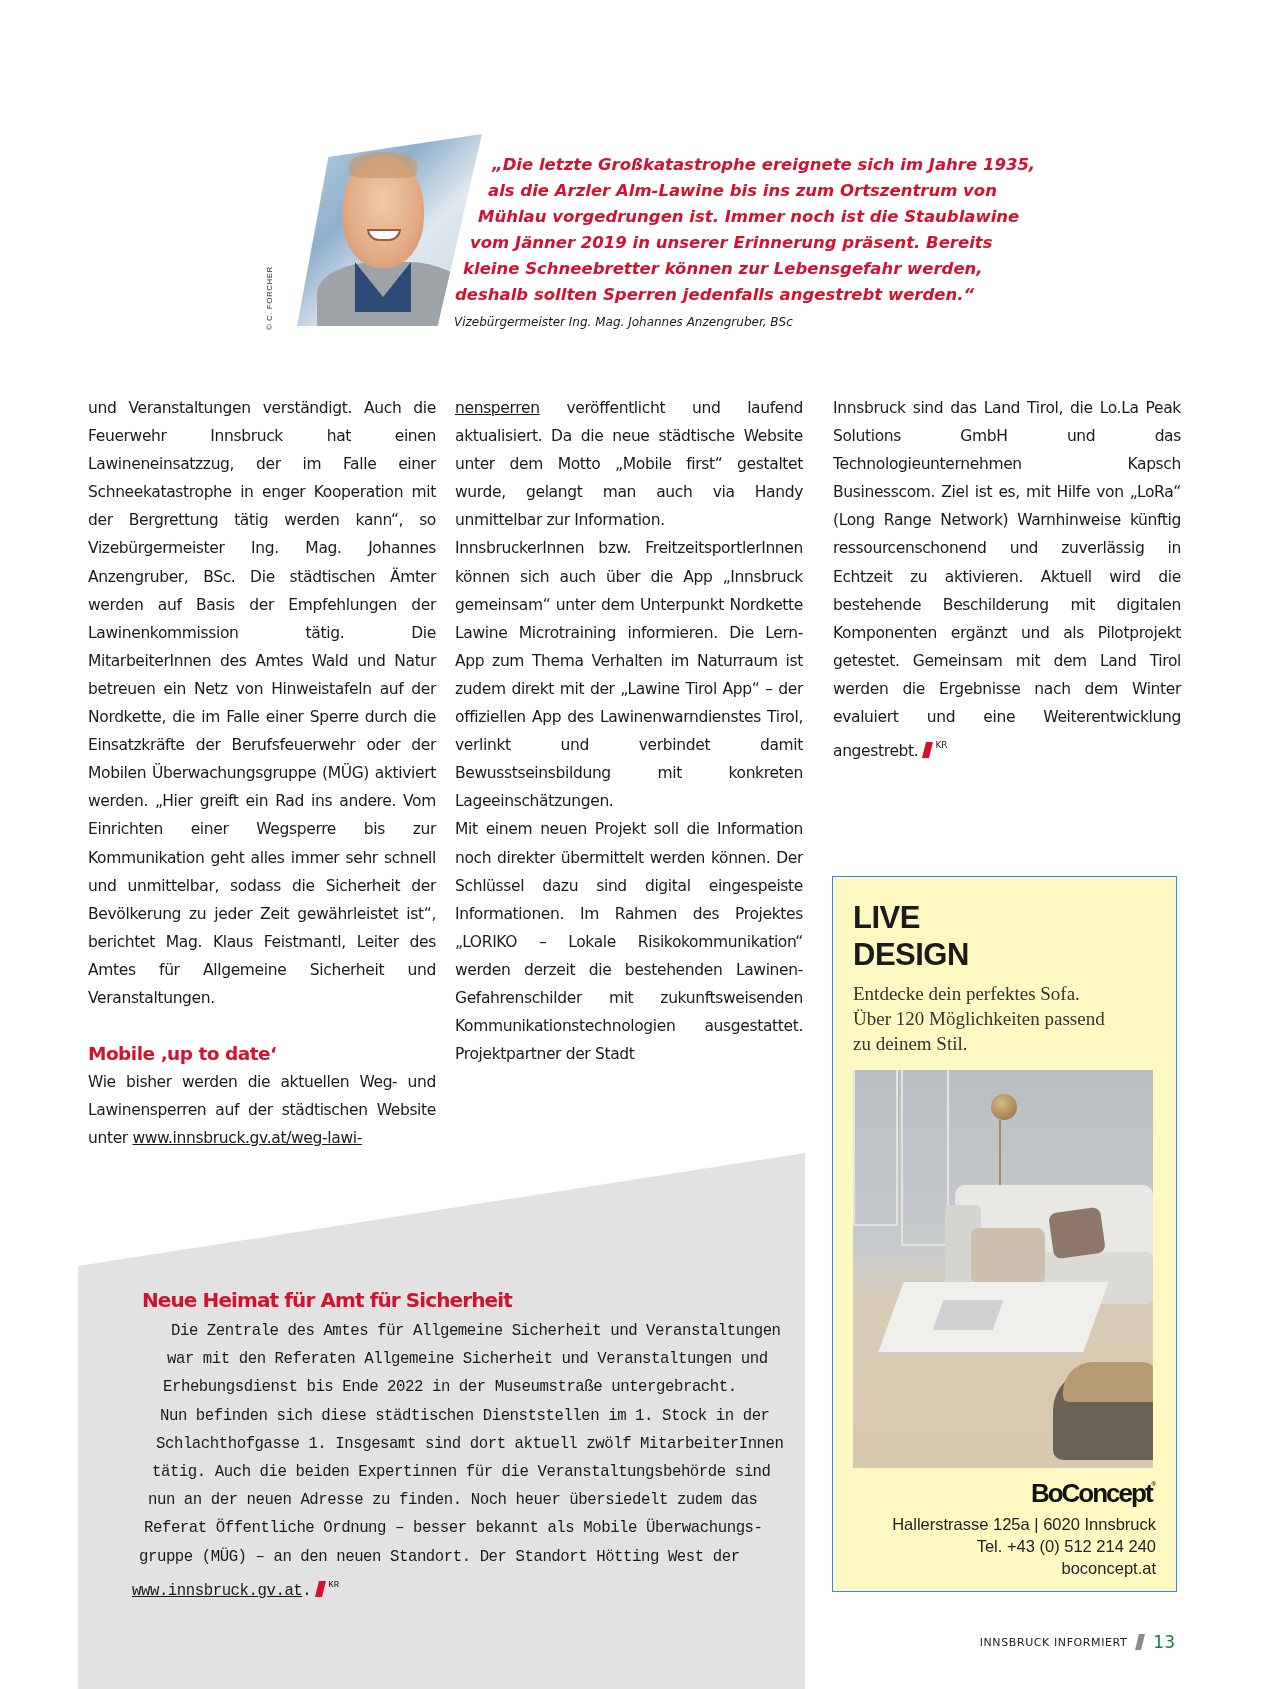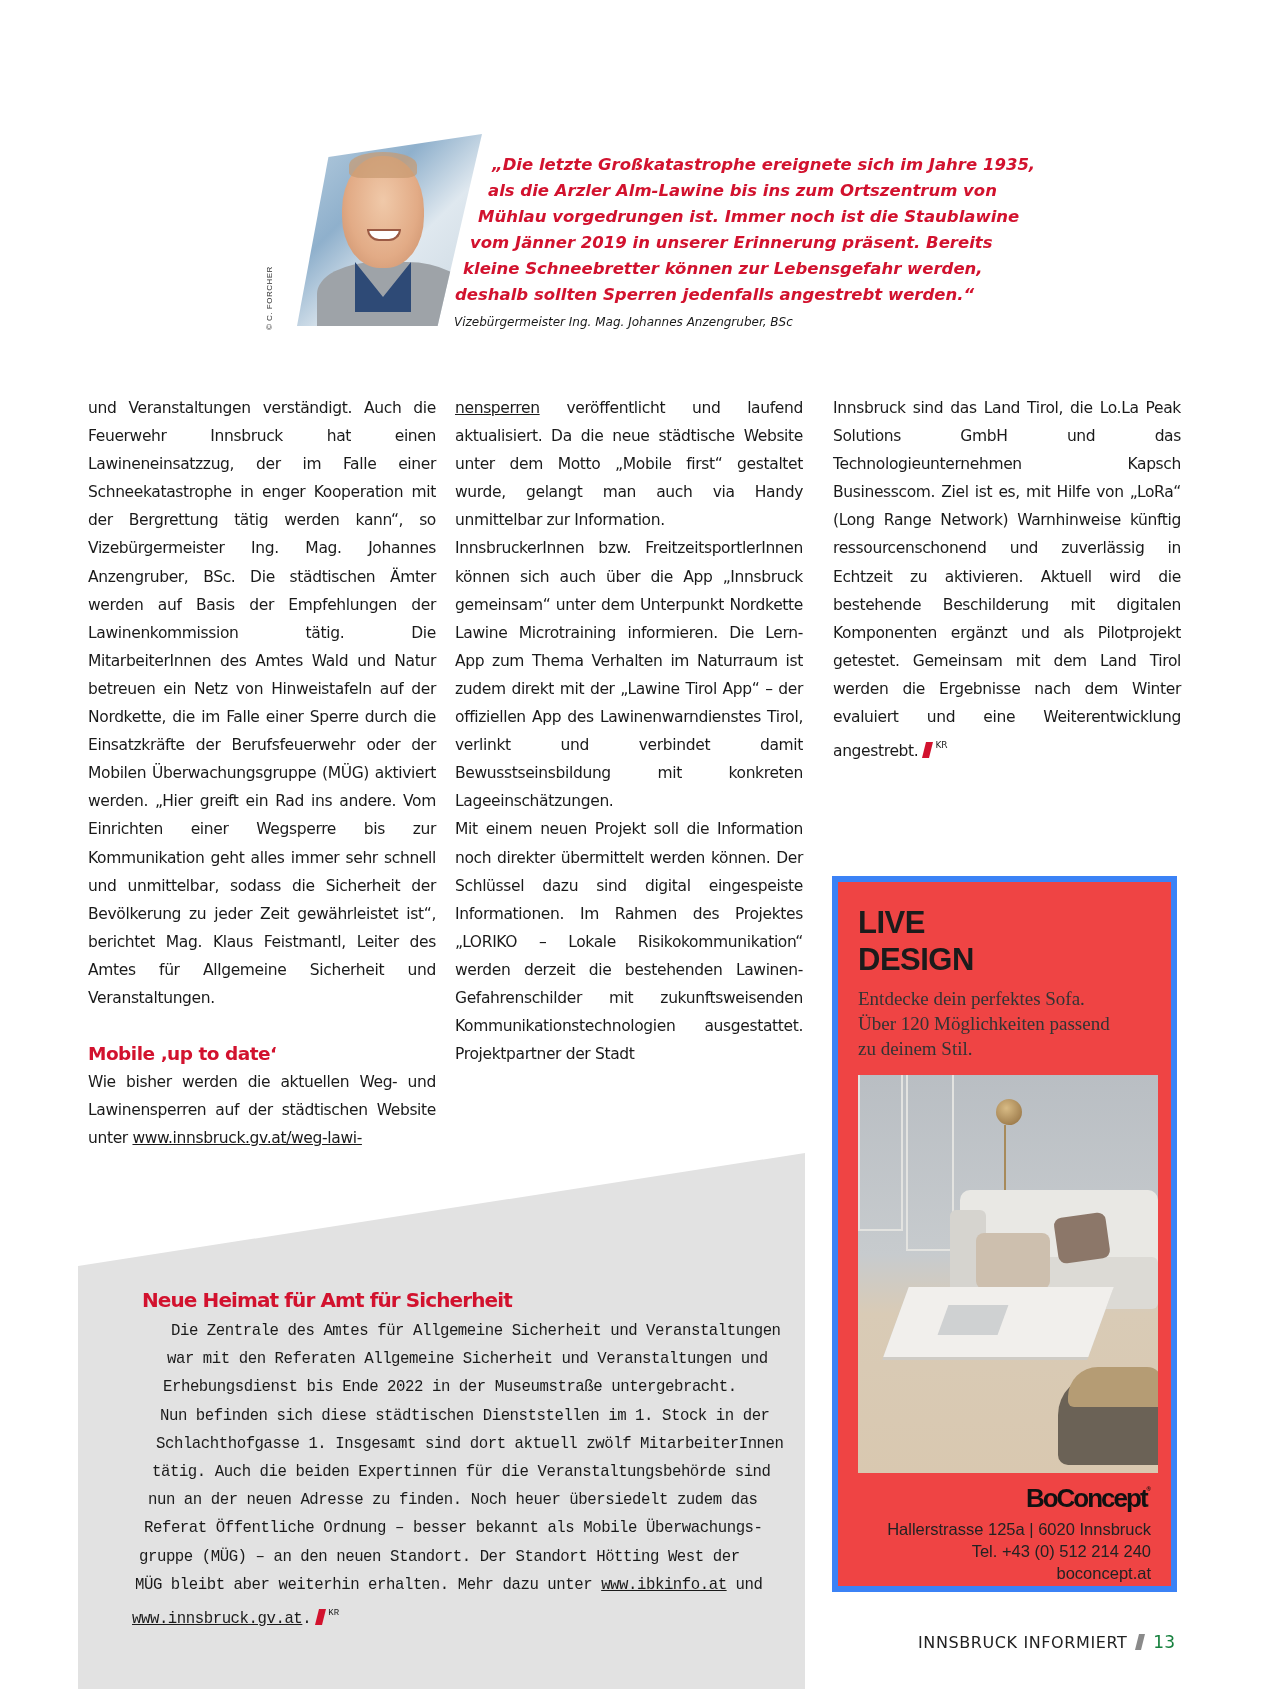--- a/index.html
+++ b/index.html
@@ -87,21 +87,21 @@
     font-family: Liberation Mono, monospace; font-size: 15.7px; line-height: 28.2px; color: #1a1a1a;
     letter-spacing: -0.45px;
     padding-left: 34px;
   }
   .info-lines .il { position: relative; display: block; white-space: nowrap; }
   .info-lines a { color: #1a1a1a; text-decoration: underline; }
 
   
   .ad {
     position: absolute; left: 832px; top: 876px; width: 345px; height: 716px;
-    border: 6px solid #3b82f6; background: #ef4444;
+    border: 1px solid #3b82f6; background: #fef9c3;
   }
   .ad-headline {
     position: absolute; left: 20px; top: 22px;
     font-family: "Liberation Sans", sans-serif; font-weight: bold; font-size: 31px; line-height: 37px;
     color: #1b1b1b; letter-spacing: -0.5px;
   }
   .ad-headline span { display: block; }
   .ad-copy {
     position: absolute; left: 20px; top: 104px; width: 310px;
     font-family: "Liberation Serif", serif; font-size: 19px; line-height: 25px; color: #333;
@@ -132,21 +132,21 @@
   .ad-contact {
     position: absolute; right: 20px; top: 636px; text-align: right;
     font-family: "Liberation Sans", sans-serif; font-size: 16.5px; line-height: 22px; color: #222;
   }
   .ad-contact span { display: block; white-space: nowrap; }
 
   
   .footer {
     position: absolute; right: 95px; top: 1632px; display: flex; align-items: center; gap: 10px;
   }
-  .footer-name { font-family: "DejaVu Sans", sans-serif; font-size: 16px; letter-spacing: .6px; color: #222; }
+  .footer-name { font-family: "DejaVu Sans", sans-serif; font-size: 11px; letter-spacing: .6px; color: #222; }
   .footer-slash { width: 6px; height: 16px; background: #8a8a8a; transform: skewX(-14deg); }
   .footer-page { font-family: "DejaVu Sans", sans-serif; font-size: 17px; color: #15803d; }
 </style>
 </head>
 <body>
 
 <div class="quote-photo">
   <div class="shirt"></div>
   <div class="collar"></div>
   <div class="face"></div>
@@ -186,21 +186,20 @@
 <div class="info-lines">
   <span class="il" style="left:137px">Die Zentrale des Amtes für Allgemeine Sicherheit und Veranstaltungen</span>
   <span class="il" style="left:133px">war mit den Referaten Allgemeine Sicherheit und Veranstaltungen und</span>
   <span class="il" style="left:129px">Erhebungsdienst bis Ende 2022 in der Museumstraße untergebracht.</span>
   <span class="il" style="left:126px">Nun befinden sich diese städtischen Dienststellen im 1. Stock in der</span>
   <span class="il" style="left:122px">Schlachthofgasse 1. Insgesamt sind dort aktuell zwölf MitarbeiterInnen</span>
   <span class="il" style="left:118px">tätig. Auch die beiden Expertinnen für die Veranstaltungsbehörde sind</span>
   <span class="il" style="left:114px">nun an der neuen Adresse zu finden. Noch heuer übersiedelt zudem das</span>
   <span class="il" style="left:110px">Referat Öffentliche Ordnung – besser bekannt als Mobile Überwachungs-</span>
   <span class="il" style="left:105px">gruppe (MÜG) – an den neuen Standort. Der Standort Hötting West der</span>
-  <span class="il" style="left:101px"><span>MÜG bleibt aber weiterhin erhalten. Mehr dazu unter </span><a>www.ibkinfo.at</a><span> und</span></span>
   <span class="il" style="left:98px"><a>www.innsbruck.gv.at</a><span>.</span><span class="slash-mark"></span><span class="kr-sup">KR</span></span>
 </div>
 
 <div class="ad">
   <div class="ad-headline">
     <span>LIVE</span>
     <span>DESIGN</span>
   </div>
   <div class="ad-copy">
     <span>Entdecke dein perfektes Sofa.</span>

